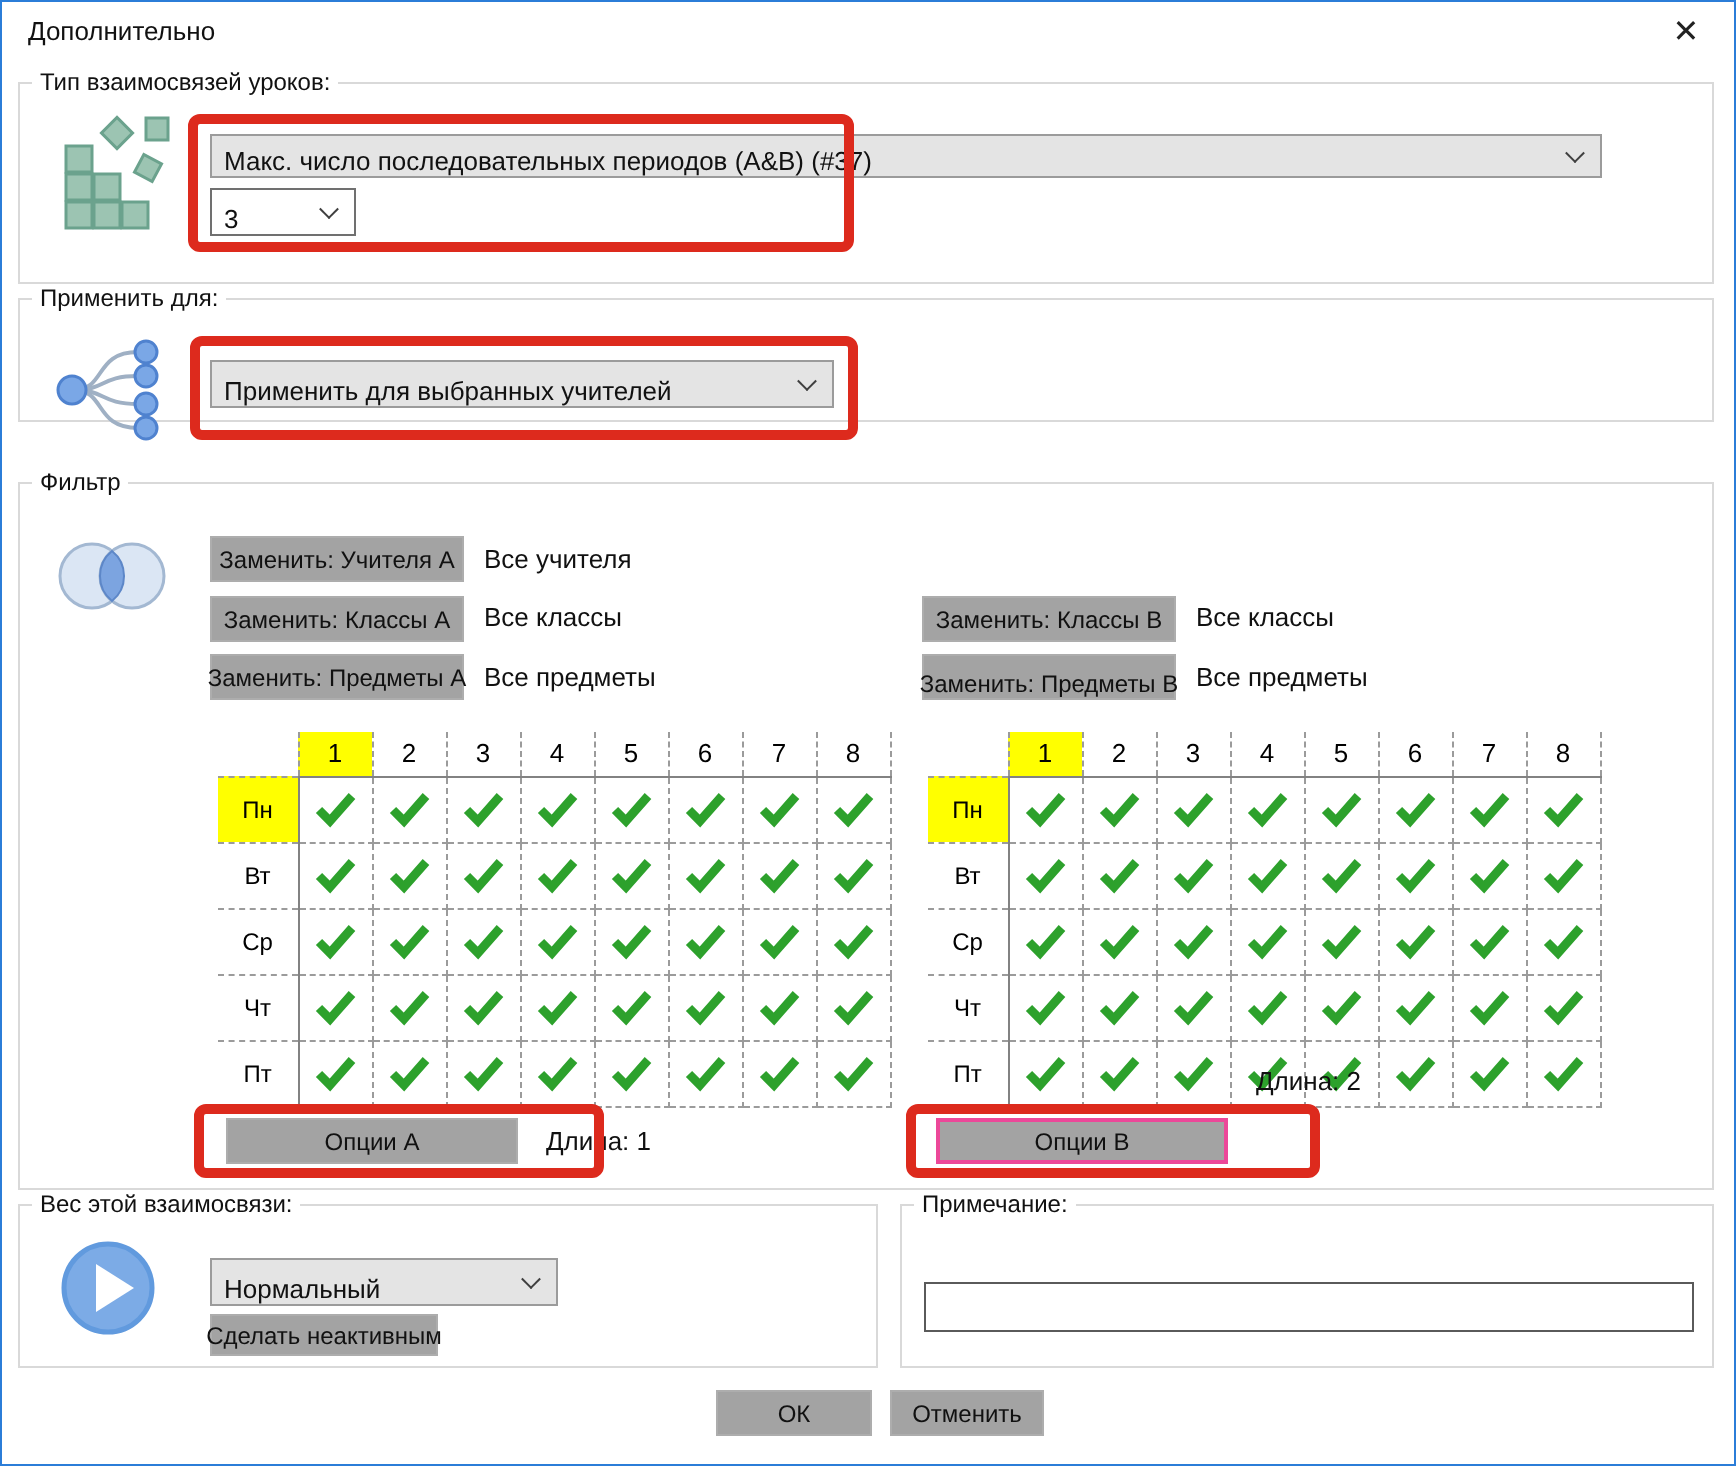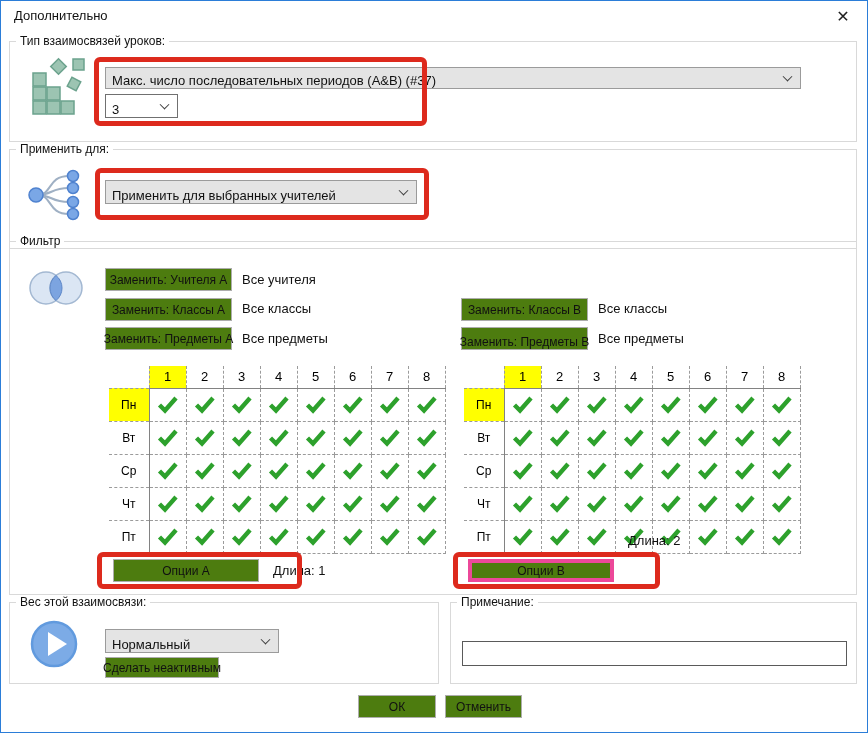--- a/index.html
+++ b/index.html
@@ -24,23 +24,23 @@
 
   
   .combo { position:absolute; background:#e4e4e4; border:1px solid #9b9b9b;
     display:flex; align-items:flex-end; padding-left:6px; font-size:13px; color:#111; }
   .combo.white { background:#fff; border:1px solid #707070; }
   .chev { position:absolute; right:9px; top:50%; width:7px; height:7px;
     border-right:1.4px solid #3f3f3f; border-bottom:1.4px solid #3f3f3f;
     transform:translateY(-70%) rotate(45deg); }
 
   
-  .btn { position:absolute; background:#4d7c0f; border:1px solid #adadad;
+  .btn { position:absolute; background:#a3a3a3; border:1px solid #adadad;
     display:flex; align-items:center; justify-content:center; font-size:12px; color:#111; cursor:default; white-space:nowrap; }
-  .btn.focused { border:4px solid #ec4899;justify-content:center; }
+  .btn.focused { border:2px solid #ec4899;justify-content:center; }
 
   .static-text { position:absolute; font-size:13px; color:#111; white-space:nowrap; }
 
   
   .timegrid { position:absolute; border-collapse:collapse; table-layout:fixed; }
   .timegrid td { padding:0; }
   .tg-corner { width:40px; height:22px; border:none; }
   .tg-colhead { width:37px; height:22px; text-align:center; vertical-align:middle;
     font-size:13px; border-left:1px dashed #9b9b9b; border-right:1px dashed #9b9b9b;
     border-bottom:1px solid #828282; }
@@ -95,21 +95,21 @@
     <span class="chev"></span>
   </div>
 
   <div class="combo white" style="left:104px; top:93px; width:73px; height:24px;">
     <span>3</span>
     <span class="chev"></span>
   </div>
 
   <div class="ann" style="left:93px; top:56px; width:333px; height:69px;"></div>
 
-  <div class="grp" style="left:8px; top:148px; width:848px; height:100px;">
+  <div class="grp" style="left:8px; top:148px; width:848px; height:62px;">
     <span class="grp-label">Применить для:</span>
   </div>
 
   <svg class="icon" style="left:22px; top:164px;" width="72" height="60" viewBox="0 0 72 60">
     <g stroke="#9fb0c4" stroke-width="2" fill="none">
       <path d="M14 30 C30 30 24 11 46 11"></path>
       <path d="M14 30 C30 30 27 23 46 23"></path>
       <path d="M14 30 C30 30 27 37 46 37"></path>
       <path d="M14 30 C30 30 24 49 46 49"></path>
     </g>

